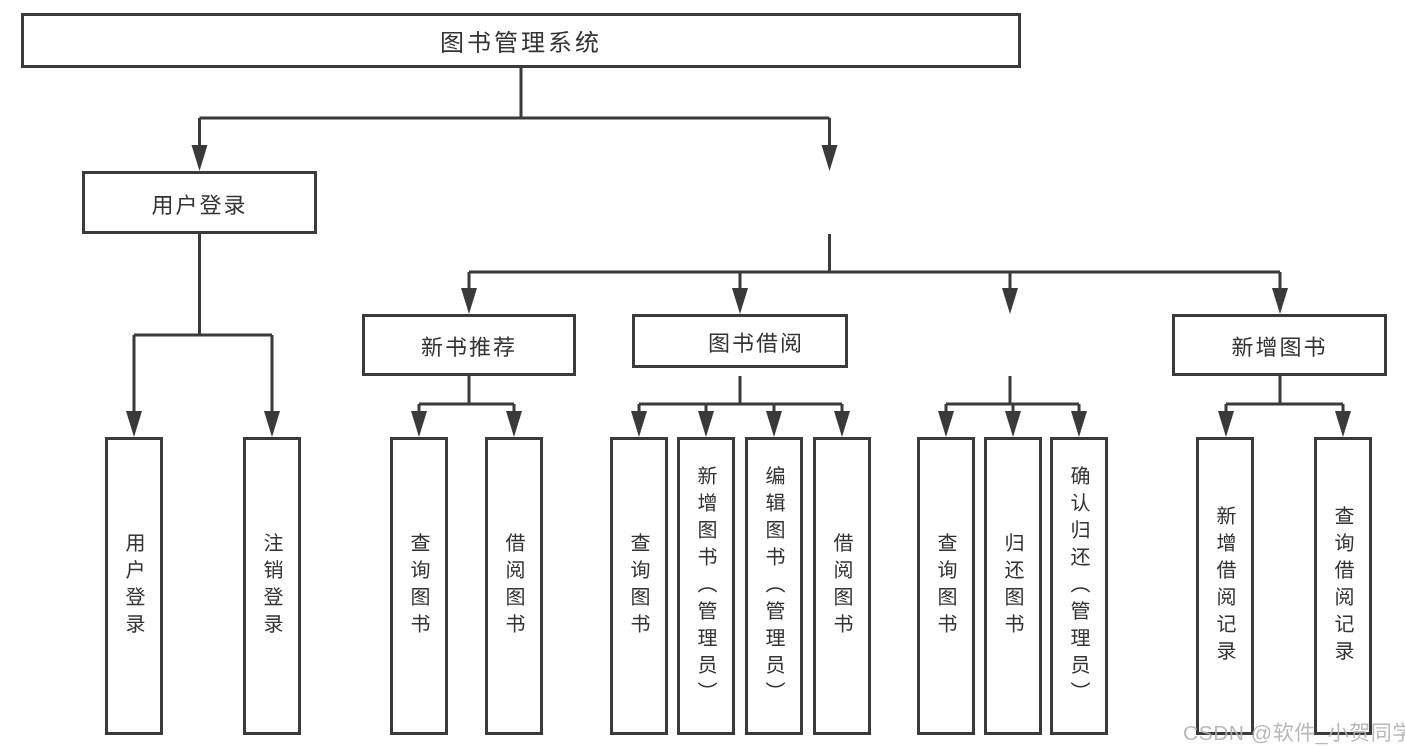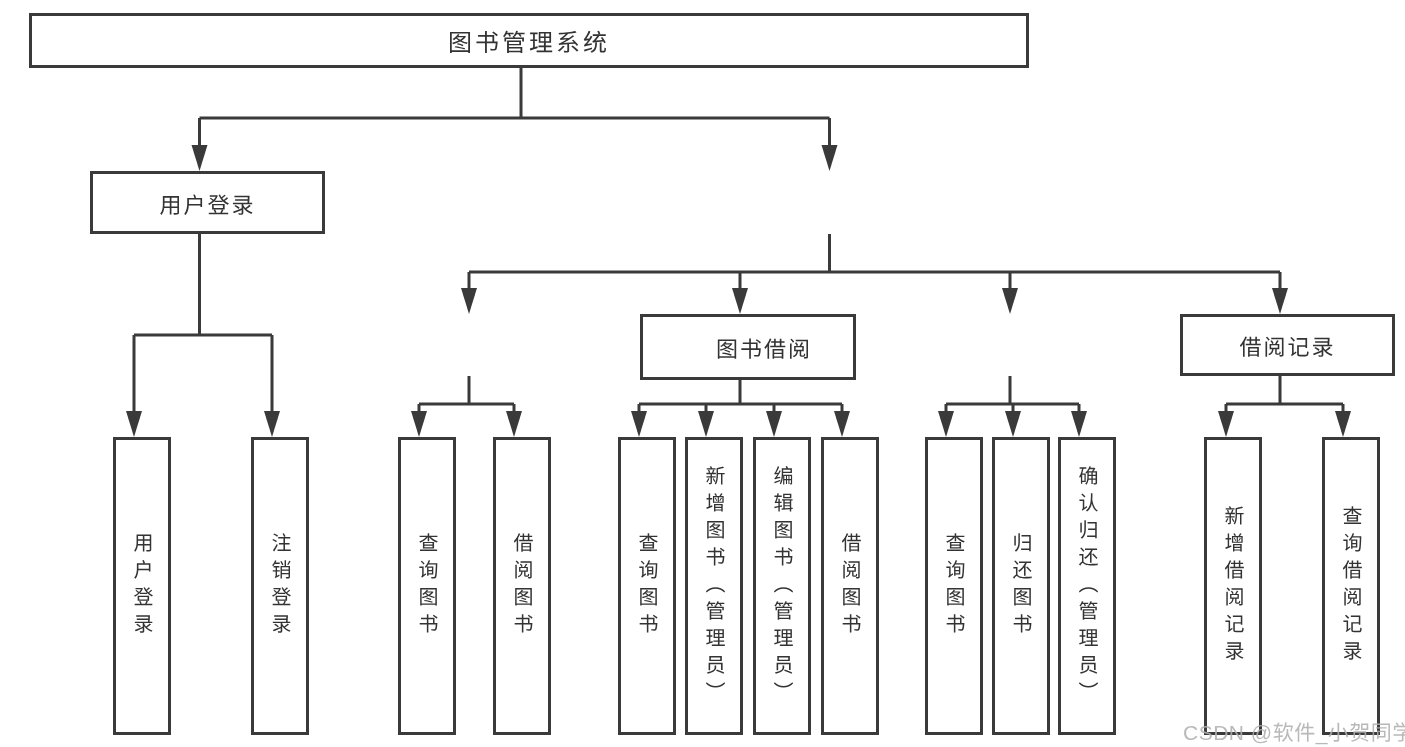--- a/index.html
+++ b/index.html
@@ -22,40 +22,39 @@
   .connector-svg path{stroke:var(--line-color);stroke-width:3;fill:none;}
   .connector-svg polygon{fill:var(--line-color);stroke:none;}
 
   .node{
     position:absolute;
     border:3px solid var(--line-color);
     background:var(--box-bg);
     color:var(--text-color);
     display:flex;align-items:center;justify-content:center;
     z-index:2;
-    margin-left:8px;
   }
   .node-h{font-size:22px;letter-spacing:2px;white-space:nowrap;}
   .node-root{font-size:24px;letter-spacing:3px;}
   .node-v{width:58px;height:298px;top:437px;}
   .node-v .vtext{
     writing-mode:vertical-rl;
     text-orientation:mixed;
     font-size:20px;
     letter-spacing:7px;
     line-height:1;
     white-space:nowrap;
   }
 
   
   #n-root {left:21px; top:13px; width:1000px;height:55px;}
   #n-l2-0 {left:82px; top:171px;width:235px; height:63px;}
   #n-l2-1 {left:712px; top:171px;width:235px; height:63px;}
   #n-l3-0 {left:362px; top:314px;width:214px; height:62px;}
-  #n-l3-1 {left:632px; top:314px;width:216px; height:66px;padding-left:32px;}
+  #n-l3-1 {left:632px; top:314px;width:216px; height:54px;padding-left:32px;}
   #n-l3-2 {left:902px; top:314px;width:215px; height:62px;}
   #n-l3-3 {left:1172px;top:314px;width:215px; height:62px;}
   #n-g1-0 {left:105px;}  #n-g1-1 {left:243px;}
   #n-g2-0 {left:390px;}  #n-g2-1 {left:485px;}
   #n-g3-0 {left:610px;}  #n-g3-1 {left:677px;} #n-g3-2 {left:745px;} #n-g3-3 {left:813px;}
   #n-g4-0 {left:917px;}  #n-g4-1 {left:984px;} #n-g4-2 {left:1050px;}
   #n-g5-0 {left:1196px;} #n-g5-1 {left:1314px;}
 
   .watermark{
     position:absolute;
@@ -117,22 +116,23 @@
       <polygon points="1071,411 1087,411 1079,437"></polygon>
       <polygon points="1218,411 1234,411 1226,437"></polygon>
       <polygon points="1335,411 1351,411 1343,437"></polygon>
     </g>
   </svg>
 
   <div id="n-root" class="node node-h node-root">图书管理系统</div>
 
   <div id="n-l2-0" class="node node-h">用户登录</div>
 
+  <div id="n-l3-0" class="node node-h">新书推荐</div>
   <div id="n-l3-1" class="node node-h">图书借阅</div>
-  <div id="n-l3-3" class="node node-h">借阅记录</div>
+  <div id="n-l3-3" class="node node-h">新增图书</div>
 
   <div id="n-g1-0" class="node node-v">
     <span class="vtext">用户登录</span>
   </div>
   <div id="n-g1-1" class="node node-v">
     <span class="vtext">注销登录</span>
   </div>
 
   <div id="n-g2-0" class="node node-v">
     <span class="vtext">查询图书</span>

